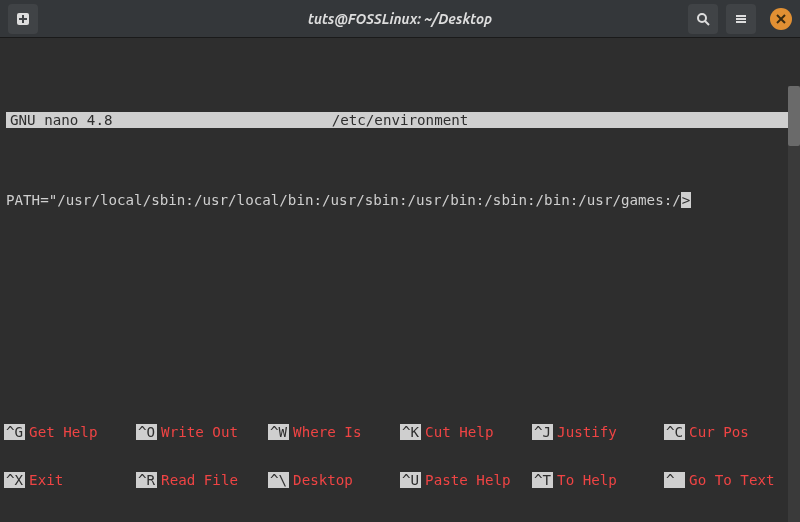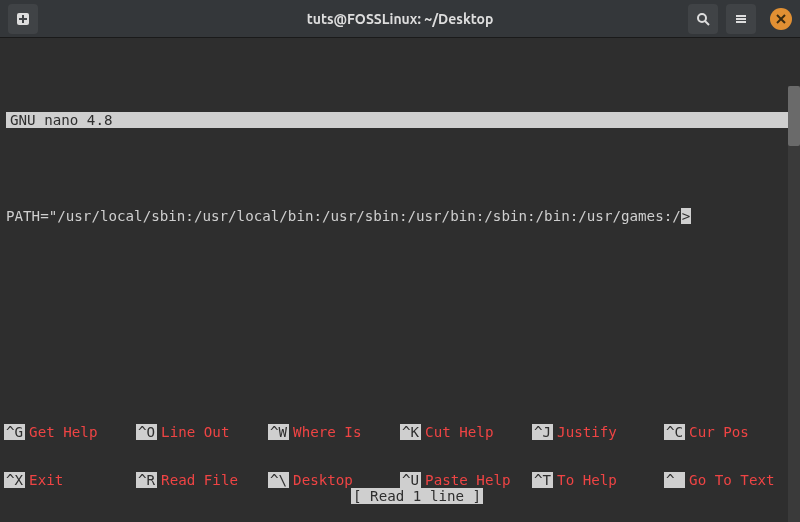--- a/index.html
+++ b/index.html
@@ -17,20 +17,21 @@
     }
     
     .titlebar {
       height: 38px;
       background: #34373a;
       display: flex;
       align-items: center;
       padding: 12px 8px;
       border-bottom: 1px solid #1a1a1a;
       position: relative;
+      font-style: italic;
     }
     .titlebar-left {
       display: flex;
       align-items: center;
       gap: 6px;
     }
     .icon-btn {
       width: 30px;
       height: 30px;
       border-radius: 4px;
@@ -78,21 +79,21 @@
     }
     .row {
       height: 16px;
       padding-left: 4px;
       display: flex;
     }
     .nano-header {
       background: #cfcfcf;
       color: #2e2e2e;
       display: flex;
-      margin: 10px 6px 16px 6px;
+      margin: 10px 6px 0 6px;
       height: 16px;
       align-items: center;
       padding: 0 4px;
     }
     .nano-header .left {
       flex: 0 0 auto;
     }
     .nano-header .center {
       position: absolute;
       left: 50%;
@@ -204,37 +205,35 @@
       </svg>
     </div>
   </div>
 </div>
 
 <div class="terminal">
 
   
   <div class="nano-header">
     <span class="left">GNU nano 4.8</span>
+    <span class="center">/etc/environment</span>
   </div>
 
   
   <div class="row content-line">
     <span>PATH="/usr/local/sbin:/usr/local/bin:/usr/sbin:/usr/bin:/sbin:/bin:/usr/games:/</span><span class="cursor-end">&gt;</span>
   </div>
 
   
-  <div class="status-line">
-    <span class="status-chip">[ Read 1 line ]</span>
-  </div>
 
   
   <div class="shortcuts">
     <div class="sc-row">
       <div class="sc-cell"><span class="sc-key">^G</span><span class="sc-label">Get Help</span></div>
-      <div class="sc-cell"><span class="sc-key">^O</span><span class="sc-label">Line Out</span></div>
+      <div class="sc-cell"><span class="sc-key">^O</span><span class="sc-label">Write Out</span></div>
       <div class="sc-cell"><span class="sc-key">^W</span><span class="sc-label">Where Is</span></div>
       <div class="sc-cell"><span class="sc-key">^K</span><span class="sc-label">Cut Help</span></div>
       <div class="sc-cell"><span class="sc-key">^J</span><span class="sc-label">Justify</span></div>
       <div class="sc-cell"><span class="sc-key">^C</span><span class="sc-label">Cur Pos</span></div>
     </div>
     <div class="sc-row">
       <div class="sc-cell"><span class="sc-key">^X</span><span class="sc-label">Exit</span></div>
       <div class="sc-cell"><span class="sc-key">^R</span><span class="sc-label">Read File</span></div>
       <div class="sc-cell"><span class="sc-key">^\</span><span class="sc-label">Desktop</span></div>
       <div class="sc-cell"><span class="sc-key">^U</span><span class="sc-label">Paste Help</span></div>

